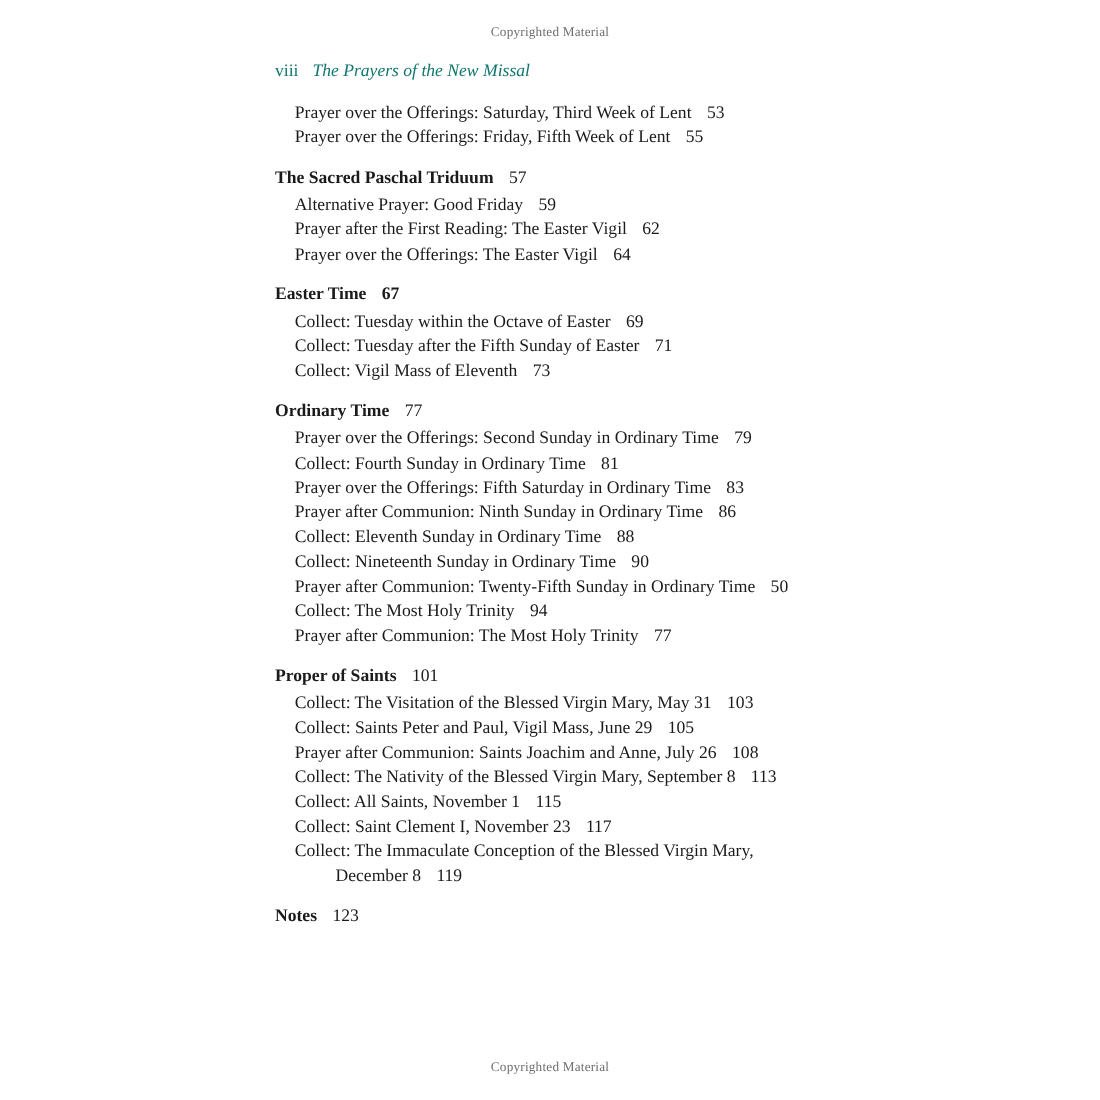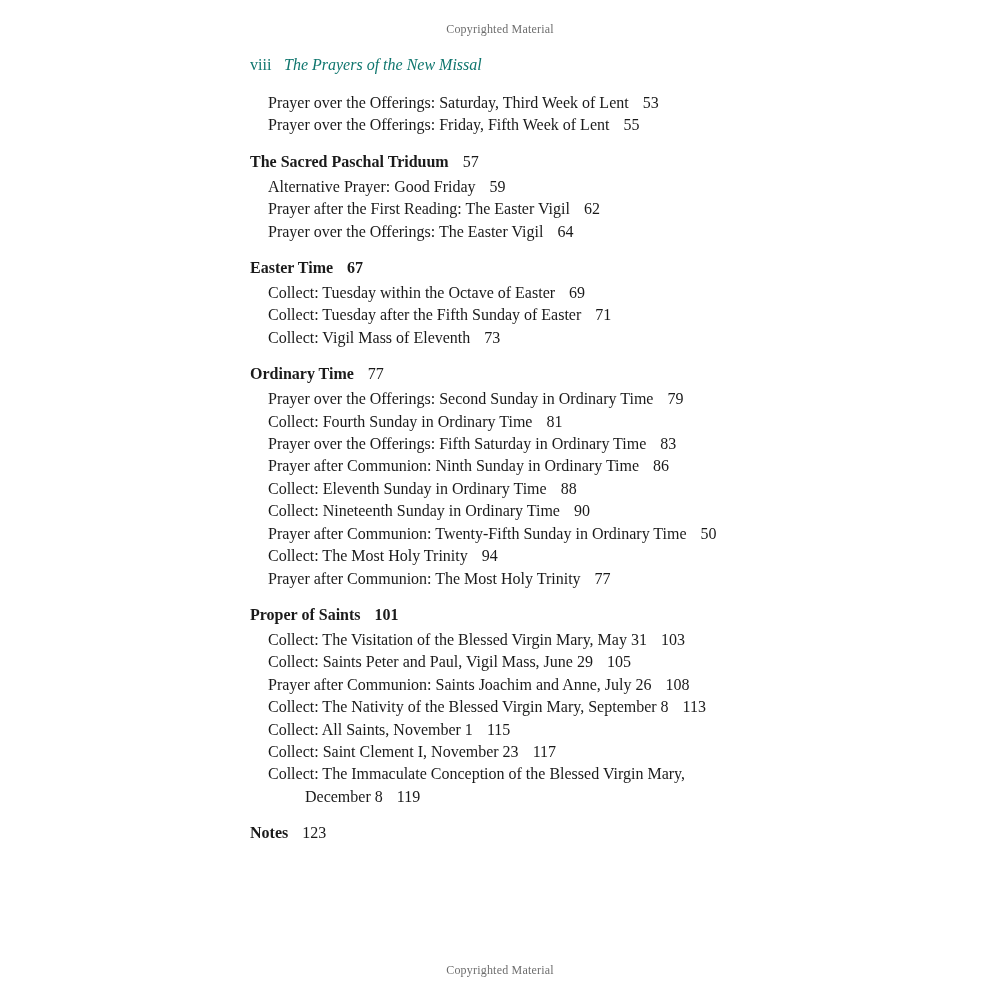--- a/index.html
+++ b/index.html
@@ -113,21 +113,21 @@
     <div class="entry"><span>Prayer over the Offerings: Fifth Saturday in Ordinary Time</span><span class="page-num">83</span></div>
     <div class="entry"><span>Prayer after Communion: Ninth Sunday in Ordinary Time</span><span class="page-num">86</span></div>
     <div class="entry"><span>Collect: Eleventh Sunday in Ordinary Time</span><span class="page-num">88</span></div>
     <div class="entry"><span>Collect: Nineteenth Sunday in Ordinary Time</span><span class="page-num">90</span></div>
     <div class="entry"><span>Prayer after Communion: Twenty-Fifth Sunday in Ordinary Time</span><span class="page-num">50</span></div>
     <div class="entry"><span>Collect: The Most Holy Trinity</span><span class="page-num">94</span></div>
     <div class="entry"><span>Prayer after Communion: The Most Holy Trinity</span><span class="page-num">77</span></div>
   </div>
 
   <div class="section">
-    <div class="section-head"><span>Proper of Saints</span><span class="page-num" style="font-weight:bold">101</span></div>
+    <div class="section-head"><span>Proper of Saints</span><span class="page-num" style="font-weight:normal">101</span></div>
     <div class="entry"><span>Collect: The Visitation of the Blessed Virgin Mary, May 31</span><span class="page-num">103</span></div>
     <div class="entry"><span>Collect: Saints Peter and Paul, Vigil Mass, June 29</span><span class="page-num">105</span></div>
     <div class="entry"><span>Prayer after Communion: Saints Joachim and Anne, July 26</span><span class="page-num">108</span></div>
     <div class="entry"><span>Collect: The Nativity of the Blessed Virgin Mary, September 8</span><span class="page-num">113</span></div>
     <div class="entry"><span>Collect: All Saints, November 1</span><span class="page-num">115</span></div>
     <div class="entry"><span>Collect: Saint Clement I, November 23</span><span class="page-num">117</span></div>
     <div class="entry wrap"><span>Collect: The Immaculate Conception of the Blessed Virgin Mary,</span><span class="cont"><span>December 8</span><span class="page-num">119</span></span></div>
   </div>
 
   <div class="section">

